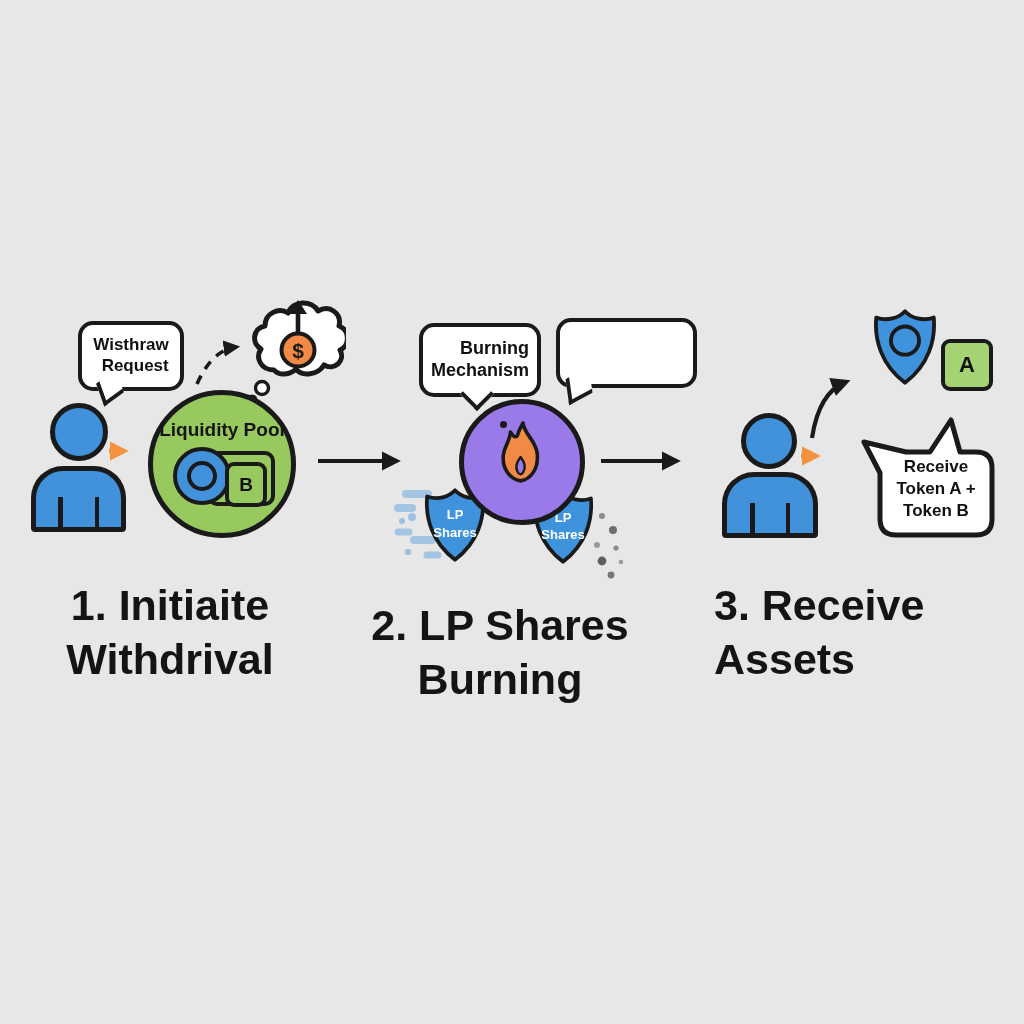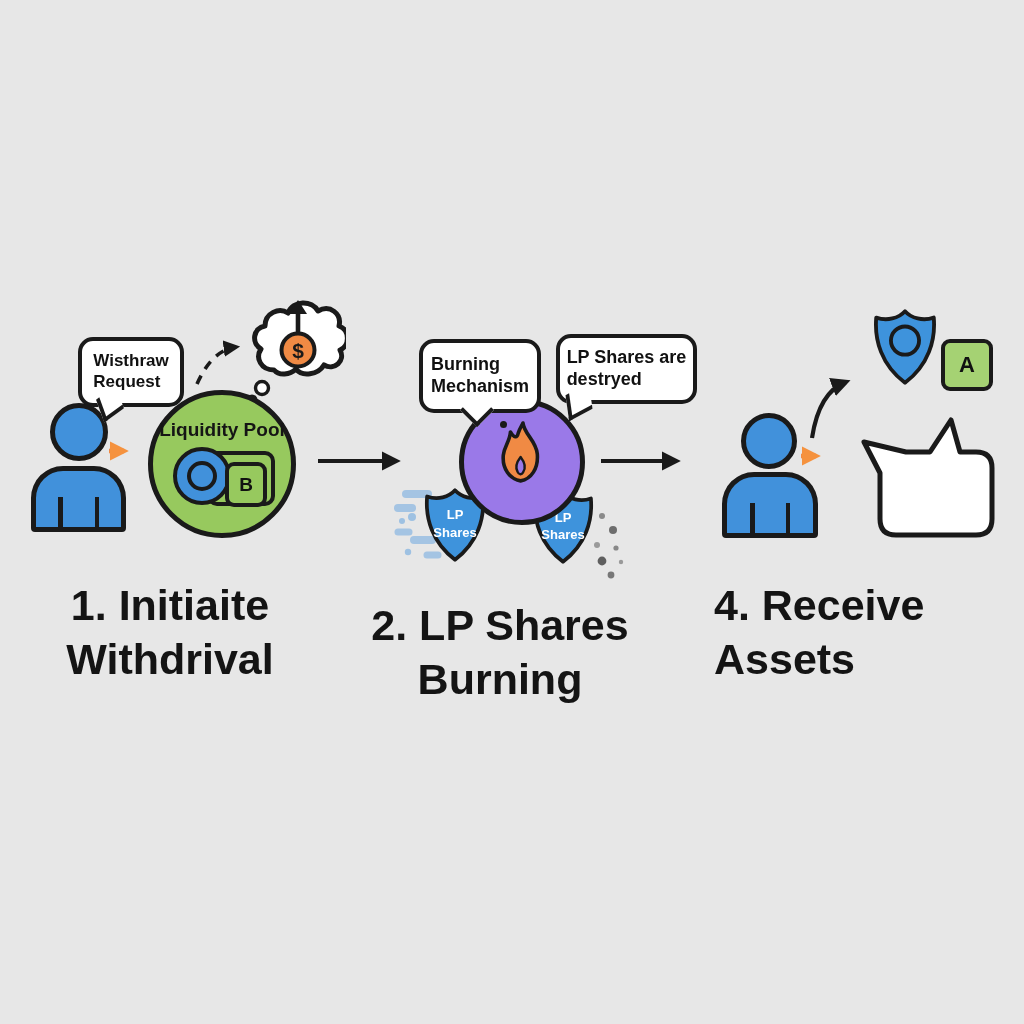--- a/index.html
+++ b/index.html
@@ -17,22 +17,22 @@
   .stroke-black{stroke:var(--outline,#1a1a1a);fill:none;}
   .stroke-orange{stroke:var(--accent_orange,#f5923e);fill:none;}
   .streak{stroke:var(--streak_blue,#7fb0e0);fill:none;opacity:.65;stroke-linecap:round;}
   .streak-dot{fill:var(--streak_blue,#7fb0e0);opacity:.7;}
   .thought-dot{fill:#fff;stroke:var(--outline,#1a1a1a);}
 
   
   .bubble{
     position:absolute;background:var(--bubble_white,#fff);
     border:4px solid var(--outline,#1a1a1a);border-radius:15px;
-    display:flex;align-items:center;justify-content:center;text-align:left;
-    font-weight:bold;color:#111;z-index:4;line-height:1.22;margin-top:16px;
+    display:flex;align-items:center;justify-content:center;text-align:right;
+    font-weight:bold;color:#111;z-index:4;line-height:1.22;
   }
   .tail{
     position:absolute;width:20px;height:20px;background:var(--bubble_white,#fff);
     border-right:4px solid var(--outline,#1a1a1a);
     border-bottom:4px solid var(--outline,#1a1a1a);
   }
 
   
   .person{position:absolute;z-index:3;}
   .person .head{
@@ -212,22 +212,20 @@
     <text class="coin-text" x="52" y="64" text-anchor="middle">$</text>
   </svg>
 
   <div class="bubble pre" style="left:419px;top:323px;width:114px;height:66px;font-size:18px;">
     <span class="pre">Burning
 Mechanism</span>
     <div class="tail" style="left:42px;bottom:-13px;transform:rotate(45deg);"></div>
   </div>
 
   <div class="bubble pre" style="left:556px;top:318px;width:133px;height:62px;font-size:18px;">
-    <span class="pre">LP Shares are
-destryed</span>
     <div class="tail" style="left:6px;bottom:-15px;transform:rotate(72deg) skew(10deg,10deg);width:22px;height:22px;"></div>
   </div>
 
   <div class="shield" style="left:424px;top:486px;width:62px;height:78px;">
     <svg width="62" height="78" viewBox="0 0 100 122">
       <path class="shield-path" d="M50 5 C60 16 78 21 95 15 C98 50 87 89 50 117 C13 89 2 50 5 15 C22 21 40 16 50 5 Z"></path>
     </svg>
     <div class="shield-text pre">LP
 Shares</div>
   </div>
@@ -275,21 +273,24 @@
       L120 41
       Q136 41 136 57
       L136 108
       Q136 124 120 124
       L40 124
       Q24 124 24 108
       L24 62
       L8 31
       Z"></path>
   </svg>
+  <div class="bubble4-text pre">Receive
+Token A +
+Token B</div>
 
   <div class="caption pre" style="left:30px;width:280px;text-align:center;">1. Initiaite
 Withdrival</div>
   <div class="caption pre" style="left:355px;width:290px;text-align:center;margin-top:20px;">2. LP Shares
 Burning</div>
-  <div class="caption pre" style="left:714px;width:250px;text-align:left;">4. Receive
+  <div class="caption pre" style="left:714px;width:250px;text-align:left;">3. Receive
 Assets</div>
 
 </div>
 
 </body></html>

